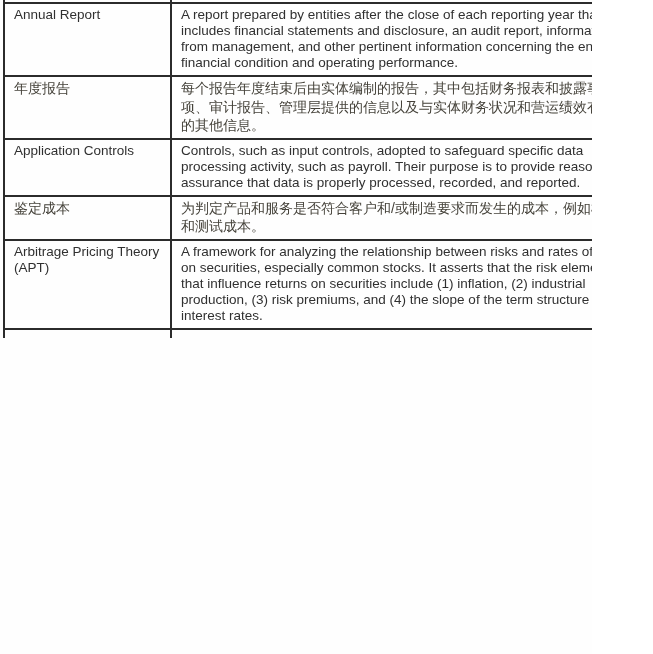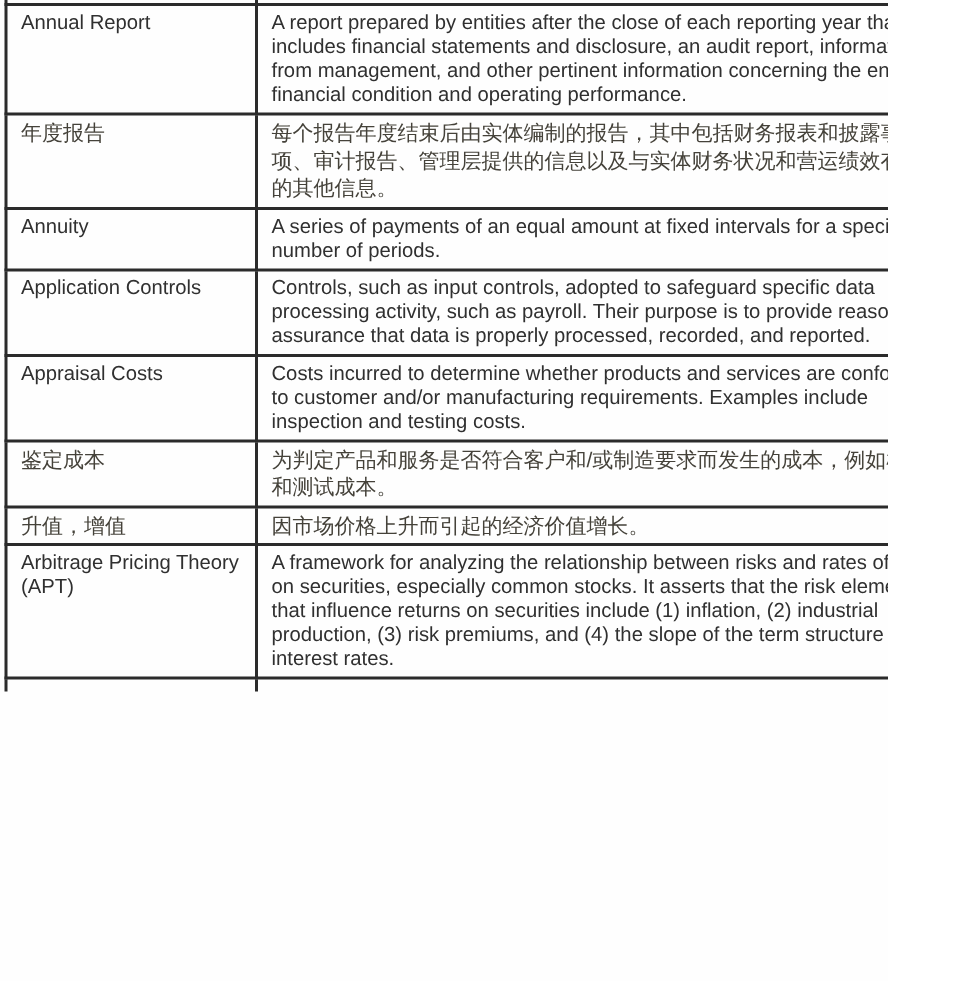--- a/index.html
+++ b/index.html
@@ -74,38 +74,26 @@
 
       <tr class="row-en">
         <td class="term-cell">Annual Report</td>
         <td class="def-cell">A report prepared by entities after the close of each reporting year that includes financial statements and disclosure, an audit report, information from management, and other pertinent information concerning the entity’s financial condition and operating performance.</td>
       </tr>
       <tr class="row-zh">
         <td class="term-cell">年度报告</td>
         <td class="def-cell">每个报告年度结束后由实体编制的报告，其中包括财务报表和披露事项、审计报告、管理层提供的信息以及与实体财务状况和营运绩效有关的其他信息。</td>
       </tr>
       <tr class="row-en">
-        <td class="term-cell">Annuity</td>
-        <td class="def-cell">A series of payments of an equal amount at fixed intervals for a specified number of periods.</td>
-      </tr>
-      <tr class="row-en">
         <td class="term-cell">Application Controls</td>
         <td class="def-cell">Controls, such as input controls, adopted to safeguard specific data processing activity, such as payroll. Their purpose is to provide reasonable assurance that data is properly processed, recorded, and reported.</td>
-      </tr>
-      <tr class="row-en">
-        <td class="term-cell">Appraisal Costs</td>
-        <td class="def-cell">Costs incurred to determine whether products and services are conforming to customer and/or manufacturing requirements. Examples include inspection and testing costs.</td>
       </tr>
       <tr class="row-zh">
         <td class="term-cell">鉴定成本</td>
         <td class="def-cell">为判定产品和服务是否符合客户和/或制造要求而发生的成本，例如检验和测试成本。</td>
-      </tr>
-      <tr class="row-zh">
-        <td class="term-cell">升值，增值</td>
-        <td class="def-cell">因市场价格上升而引起的经济价值增长。</td>
       </tr>
       <tr class="row-en">
         <td class="term-cell">Arbitrage Pricing Theory (APT)</td>
         <td class="def-cell">A framework for analyzing the relationship between risks and rates of return on securities, especially common stocks.  It asserts that the risk elements that influence returns on securities include (1) inflation, (2) industrial production, (3) risk premiums, and (4) the slope of the term structure of interest rates.</td>
       </tr>
 
       <tr class="partial partial-bottom">
         <td class="term-cell"></td>
         <td class="def-cell"></td>
       </tr>

